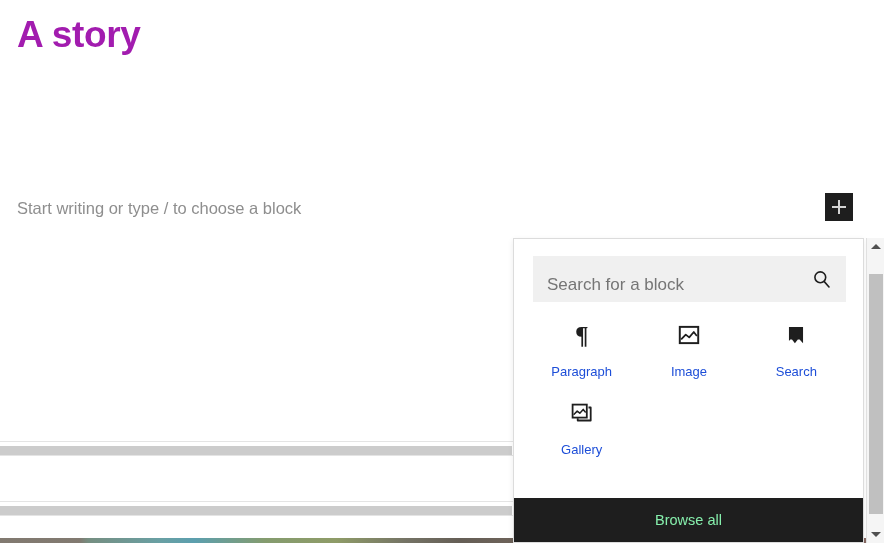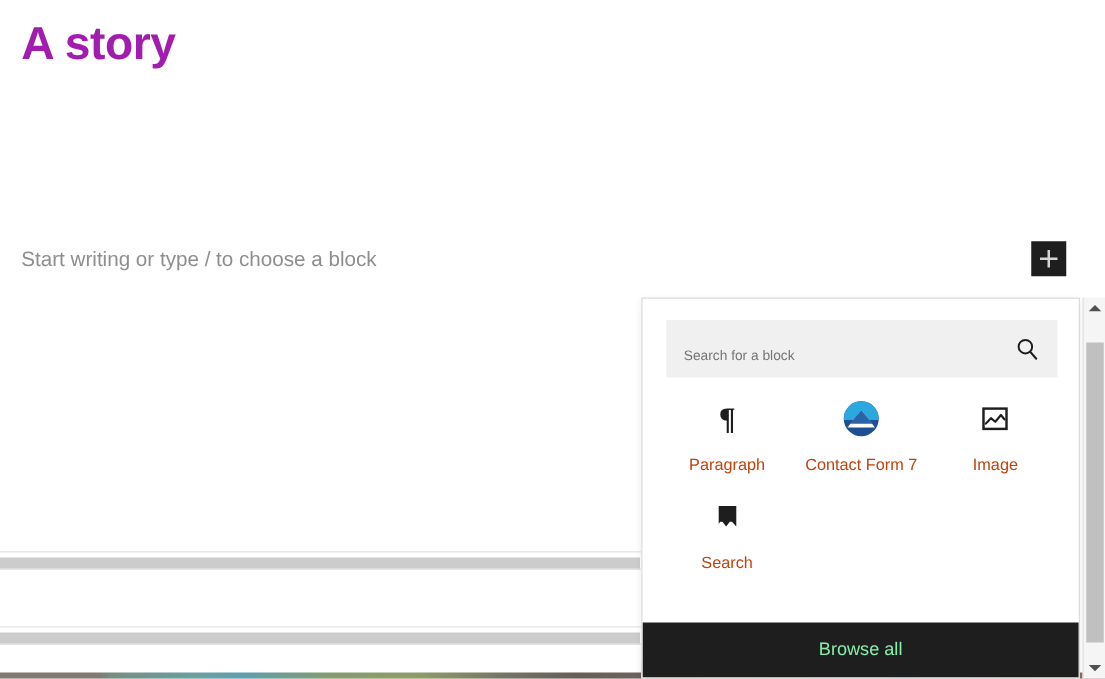--- a/index.html
+++ b/index.html
@@ -176,21 +176,21 @@
     left: 0;
     top: 0;
     width: 270px;
     height: 57px;
     box-sizing: border-box;
     padding: 0 14px;
     border: none;
     outline: none;
     background: transparent;
     font-family: "Liberation Sans", sans-serif;
-    font-size: 11px;
+    font-size: 17px;
     color: #1e1e1e;
   }
   #inserter-search-input::placeholder {
     color: #757575;
     opacity: 1;
   }
   #search-icon {
     position: absolute;
     right: 14px;
     top: 13px;
@@ -222,21 +222,21 @@
   .block-item-icon {
     height: 40px;
     display: flex;
     align-items: center;
     justify-content: center;
   }
   .block-item-label {
     margin-top: 8px;
     font-size: 13px;
     line-height: 17px;
-    color: #c2410c;
+    color: #1d4ed8;
     text-align: center;
     white-space: nowrap;
   }
 
   
   .pilcrow-icon {
     font-size: 25px;
     line-height: 25px;
     color: #1e1e1e;
     font-family: "Liberation Serif", serif;
@@ -379,50 +379,50 @@
 
   <div id="block-grid">
 
     <button class="block-item">
       <span class="block-item-icon">
         <span class="pilcrow-icon">¶</span>
       </span>
       <span class="block-item-label">Paragraph</span>
     </button>
 
-    <button class="block-item">
-      <span class="block-item-icon">
-        <span class="cf7-logo">
-          <span class="cf7-top"></span>
-          <span class="cf7-peak"></span>
-          <span class="cf7-peak-inner"></span>
-        </span>
-      </span>
-      <span class="block-item-label">Contact Form 7</span>
-    </button>
 
     <button class="block-item">
       <span class="block-item-icon">
         <svg viewBox="0 0 24 24" width="26" height="26" aria-hidden="true">
           <rect x="3.5" y="4.5" width="17" height="15" fill="none" stroke="#1e1e1e" stroke-width="1.8"></rect>
           <polyline points="5.2,15.6 9,11.6 12.2,14.2 16.4,9.2 18.9,12.4" fill="none" stroke="#1e1e1e" stroke-width="1.6" stroke-linejoin="round" stroke-linecap="round"></polyline>
         </svg>
       </span>
       <span class="block-item-label">Image</span>
     </button>
 
     <button class="block-item">
       <span class="block-item-icon">
         <svg viewBox="0 0 24 24" width="26" height="26" aria-hidden="true">
           <path d="M5.5 4.5 h13 v15 l-3.2 -3.4 h-1.6 l-2.7 3.4 l-2.7 -3.4 h-1.6 l-1.2 1.4 z" fill="#1e1e1e"></path>
         </svg>
       </span>
       <span class="block-item-label">Search</span>
     </button>
 
+    <button class="block-item">
+      <span class="block-item-icon">
+        <svg viewBox="0 0 26 26" width="26" height="26" aria-hidden="true">
+          <path d="M19.5 7.5 h2.2 v13 h-13 v-2.2" fill="none" stroke="#1e1e1e" stroke-width="1.8" stroke-linejoin="round"></path>
+          <rect x="3.6" y="4.6" width="14.2" height="13" fill="none" stroke="#1e1e1e" stroke-width="1.8"></rect>
+          <polyline points="5.1,14.2 8.2,11.1 10.8,13.2 14.2,9.4 16.3,11.9" fill="none" stroke="#1e1e1e" stroke-width="1.5" stroke-linejoin="round" stroke-linecap="round"></polyline>
+        </svg>
+      </span>
+      <span class="block-item-label">Gallery</span>
+    </button>
 
 
   </div>
 
   <button id="inserter-footer">Browse all</button>
 </div>
 
 <div id="page-scrollbar">
   <div id="scrollbar-arrow-up">
     <span class="arrow-glyph"></span>

